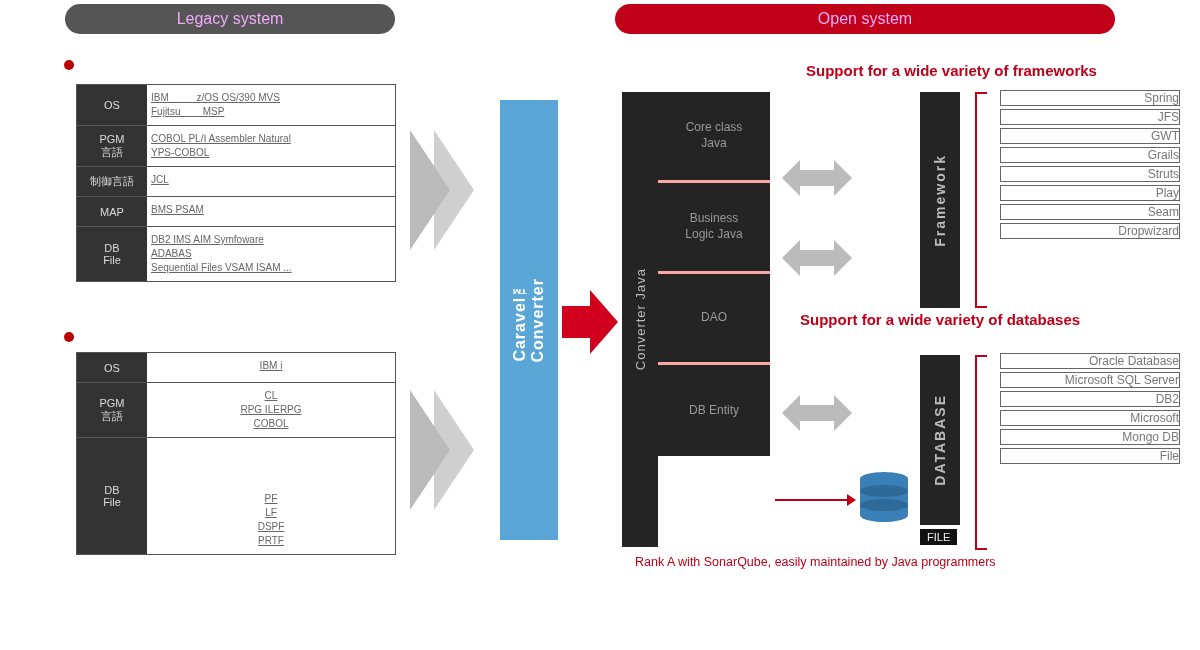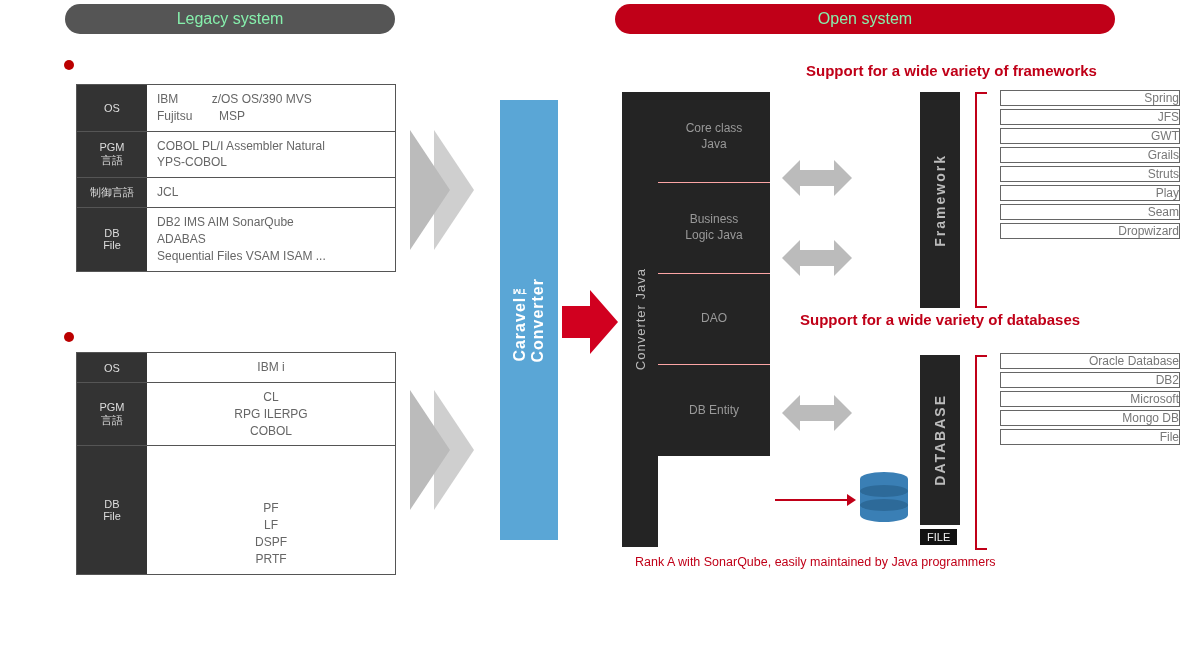--- a/index.html
+++ b/index.html
@@ -1,43 +1,43 @@
 <!DOCTYPE html>
 <html><head>
 <meta charset="utf-8">
 <style>
   * { box-sizing: border-box; margin: 0; padding: 0; }
   body { font-family: Arial, "Hiragino Sans", sans-serif; background: #fff; width: 1200px; height: 650px; position: relative; font-size: 12px; color: #333; }
-  .pill { border-radius: 16px; color: #86efac; text-align: center; padding: 6px 0; font-size: 16px; font-weight: 400; }
+  .pill { border-radius: 16px; color: #f0abfc; text-align: center; padding: 6px 0; font-size: 16px; font-weight: 400; }
   .pill.gray { background: #555; position: absolute; left: 65px; top: 4px; width: 330px; }
   .pill.red  { background: #c00018; position: absolute; left: 615px; top: 4px; width: 500px; }
   .bullet { position: absolute; width: 10px; height: 10px; background: #b00; border-radius: 50%; }
   .tbl { position: absolute; border: 1px solid #555; background: #fff; }
   .tbl .row { display: flex; border-bottom: 1px solid #555; min-height: 30px; align-items: stretch; }
   .tbl .row:last-child { border-bottom: none; }
   .tbl .lcell { width: 70px; background: #333; color: #ddd; display: flex; flex-direction: column; align-items: center; justify-content: center; font-size: 11px; text-align: center; padding: 4px; }
-  .tbl .rcell { flex: 1; color: #666; padding: 6px 10px; font-size: 12px; line-height: 1.4; }
+  .tbl .rcell { flex: 1; color: #666; padding: 6px 4px; font-size: 10px; line-height: 1.4; text-decoration: underline; }
   .tbl .rcell.center { text-align: center; }
   
   .chev { position: absolute; }
   .chev .c1, .chev .c2 { width: 0; height: 0; border-top: 60px solid transparent; border-bottom: 60px solid transparent; border-left: 40px solid #bbb; position: absolute; }
   .chev .c2 { left: 24px; opacity: .7; }
   
   .caravel { position: absolute; left: 500px; top: 100px; width: 58px; height: 440px; background: #5aa6d6; color: #fff; display: flex; align-items: center; justify-content: center; }
   .vtext { writing-mode: vertical-rl; transform: rotate(180deg); font-size: 16px; font-weight: 600; letter-spacing: 1px; white-space: nowrap; }
   
   .redarrow { position: absolute; left: 562px; top: 290px; display: flex; align-items: center; }
   .redarrow .shaft { width: 28px; height: 32px; background: #d1001f; }
   .redarrow .head  { width: 0; height: 0; border-top: 32px solid transparent; border-bottom: 32px solid transparent; border-left: 28px solid #d1001f; }
   
   .convjava { position: absolute; left: 622px; top: 92px; width: 36px; height: 455px; background: #242424; color: #bbb; display: flex; align-items: center; justify-content: center; }
   .convjava .vtext { font-size: 13px; font-weight: 400; }
   
   .stackcol { position: absolute; left: 658px; top: 92px; width: 112px; }
-  .stackcol .box { height: 91px; border-bottom: 1px solid #fca5a5; background: #242424; color: #999; display: flex; align-items: center; justify-content: center; text-align: center; font-size: 12px; line-height: 1.3; }
+  .stackcol .box { height: 91px; border-bottom: 3px solid #fca5a5; background: #242424; color: #999; display: flex; align-items: center; justify-content: center; text-align: center; font-size: 12px; line-height: 1.3; }
   .stackcol .box:last-child { border-bottom: none; }
   
   .dbla { position: absolute; display: flex; align-items: center; }
   .dbla .hL { width:0;height:0;border-top:18px solid transparent;border-bottom:18px solid transparent;border-right:18px solid #bbb; }
   .dbla .hR { width:0;height:0;border-top:18px solid transparent;border-bottom:18px solid transparent;border-left:18px solid #bbb; }
   .dbla .mid { width: 34px; height: 16px; background: #bbb; }
   
   .vbox { position: absolute; background:#242424; color:#bbb; display:flex; align-items:center; justify-content:center; }
   .vbox .vtext { font-size: 14px; letter-spacing: 2px; }
   
@@ -80,23 +80,27 @@
       <div class="lcell" style="white-space:pre;">PGM
 言語</div>
       <div class="rcell" style="white-space:pre;">COBOL PL/Ⅰ Assembler Natural
 YPS-COBOL</div>
     </div>
   <div class="row">
       <div class="lcell">制御言語</div>
       <div class="rcell">JCL</div>
     </div>
   <div class="row">
+      <div class="lcell">MAP</div>
+      <div class="rcell">BMS PSAM</div>
+    </div>
+  <div class="row">
       <div class="lcell" style="white-space:pre;">DB
 File</div>
-      <div class="rcell" style="white-space:pre;">DB2 IMS AIM SonarQube
+      <div class="rcell" style="white-space:pre;">DB2 IMS AIM Symfoware
 ADABAS
 Sequential Files VSAM ISAM ...</div>
     </div>
 </div>
 
 <div class="tbl" style="left:76px; top:352px; width:320px;">
   <div class="row">
       <div class="lcell">OS</div>
       <div class="rcell center">IBM i</div>
     </div>
@@ -186,20 +190,21 @@
   <div class="item">Dropwizard</div>
 </div>
 
 <div class="vbox" style="left:920px; top:355px; width:40px; height:170px;">
     <div class="vtext">DATABASE</div>
   </div>
 <div class="red-head" style="left:800px; top:311px;text-align:right;">Support for a wide variety of databases</div>
 <div class="bracket" style="left:975px; top:355px; height:195px;"></div>
 <div class="listcol" style="top:353px;">
   <div class="item">Oracle Database</div>
+  <div class="item">Microsoft SQL Server</div>
   <div class="item">DB2</div>
   <div class="item">Microsoft</div>
   <div class="item">Mongo DB</div>
   <div class="item">File</div>
 </div>
 
 <div class="cyl">
     <div class="top"></div>
     <div class="mid"></div>
     <div class="bot"></div>

